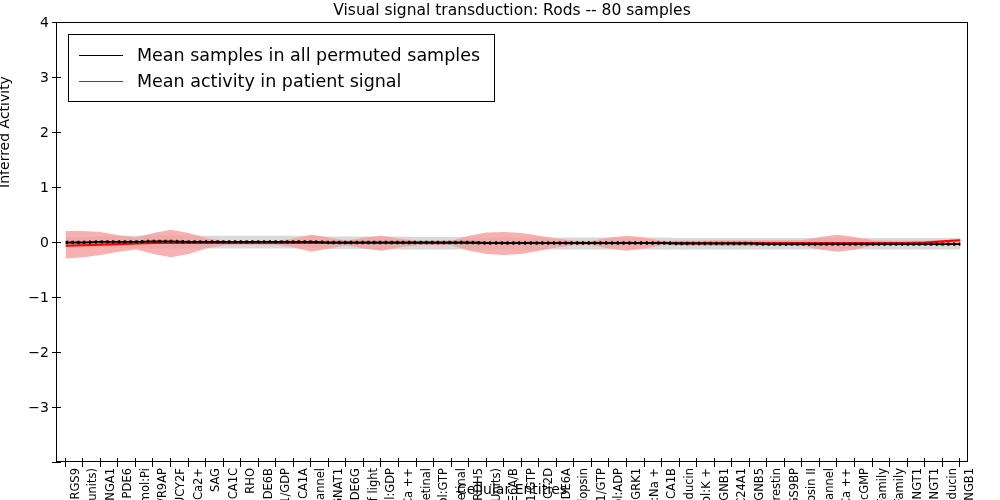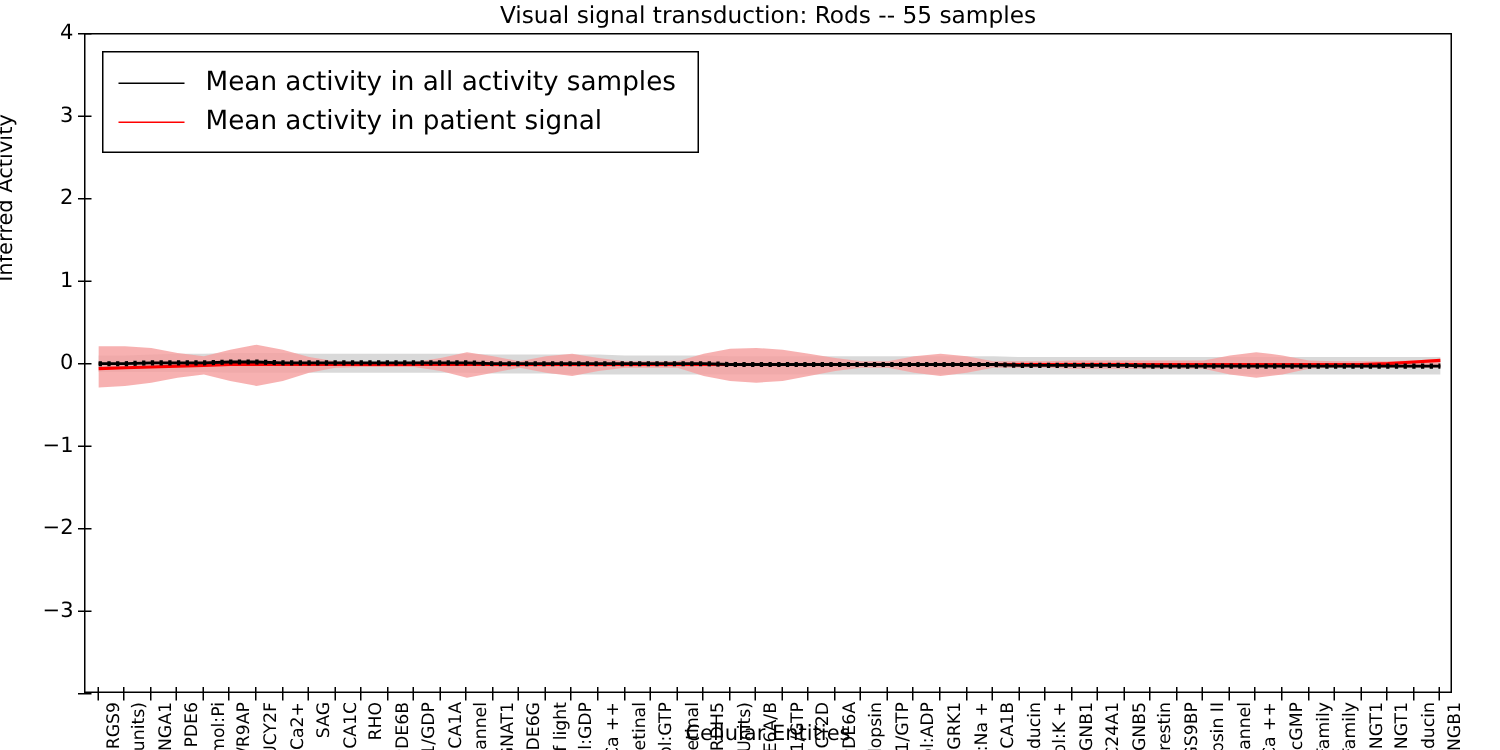--- a/index.html
+++ b/index.html
@@ -131,38 +131,38 @@
     font-size: 17.5px;
     color: #000;
     white-space: nowrap;
   }
 </style>
 </head>
 <body>
 
 <div id="figure">
 
-  <div id="chart-title">Visual signal transduction: Rods -- 55 samples</div>
+  <div id="chart-title">Visual signal transduction: Rods -- 80 samples</div>
 
   <div id="ylabel">Inferred Activity</div>
   <div id="xlabel">Cellular Entities</div>
 
   <div id="axes">
     <svg id="plot-svg" viewBox="0 0 912 440" preserveAspectRatio="none">
         <path d="M8.77 213.95 L26.31 213.95 L43.85 213.40 L61.38 212.85 L78.92 212.85 L96.46 212.30 L114.00 212.30 L131.54 212.30 L149.08 212.85 L166.62 212.85 L184.15 212.85 L201.69 212.85 L219.23 212.85 L236.77 212.85 L254.31 212.85 L271.85 213.40 L289.38 213.40 L306.92 213.40 L324.46 213.40 L342.00 213.40 L359.54 213.95 L377.08 213.95 L394.62 213.95 L412.15 213.95 L429.69 214.50 L447.23 214.50 L464.77 214.50 L482.31 214.50 L499.85 214.50 L517.38 214.50 L534.92 214.50 L552.46 214.50 L570.00 214.50 L587.54 214.50 L605.08 214.50 L622.62 215.05 L640.15 215.05 L657.69 215.05 L675.23 215.05 L692.77 215.05 L710.31 215.05 L727.85 215.05 L745.38 215.05 L762.92 215.05 L780.46 215.05 L798.00 215.05 L815.54 215.05 L833.08 215.05 L850.62 215.05 L868.15 215.05 L885.69 215.05 L903.23 215.05 L903.23 226.60 L885.69 226.60 L868.15 226.60 L850.62 226.60 L833.08 226.60 L815.54 226.60 L798.00 226.60 L780.46 226.60 L762.92 226.60 L745.38 226.60 L727.85 226.60 L710.31 226.60 L692.77 226.60 L675.23 226.60 L657.69 226.60 L640.15 226.60 L622.62 226.60 L605.08 226.60 L587.54 226.60 L570.00 226.60 L552.46 226.60 L534.92 226.60 L517.38 226.60 L499.85 226.60 L482.31 226.60 L464.77 226.60 L447.23 226.60 L429.69 226.60 L412.15 226.60 L394.62 226.60 L377.08 226.60 L359.54 226.60 L342.00 226.60 L324.46 226.60 L306.92 226.05 L289.38 226.05 L271.85 226.05 L254.31 225.50 L236.77 225.50 L219.23 225.50 L201.69 225.50 L184.15 225.50 L166.62 225.50 L149.08 225.50 L131.54 225.50 L114.00 225.50 L96.46 225.50 L78.92 224.95 L61.38 224.95 L43.85 224.95 L26.31 224.95 L8.77 224.95 Z" fill="#cccccc" fill-opacity="0.75" stroke="none"></path>
         <path d="M8.77 207.90 L26.31 207.90 L43.85 209.00 L61.38 212.30 L78.92 214.50 L96.46 210.10 L114.00 206.80 L131.54 210.10 L149.08 215.05 L166.62 217.80 L184.15 218.35 L201.69 218.35 L219.23 218.35 L236.77 215.60 L254.31 211.75 L271.85 214.50 L289.38 217.80 L306.92 214.50 L324.46 212.85 L342.00 215.60 L359.54 217.80 L377.08 217.80 L394.62 217.80 L412.15 212.85 L429.69 209.55 L447.23 209.00 L464.77 210.10 L482.31 212.85 L499.85 215.60 L517.38 217.80 L534.92 217.80 L552.46 214.50 L570.00 212.85 L587.54 214.50 L605.08 217.80 L622.62 217.80 L640.15 217.80 L657.69 217.25 L675.23 217.25 L692.77 217.25 L710.31 217.25 L727.85 217.25 L745.38 217.25 L762.92 213.95 L780.46 211.75 L798.00 213.95 L815.54 217.25 L833.08 217.80 L850.62 217.80 L868.15 217.80 L885.69 217.25 L903.23 216.15 L903.23 222.20 L885.69 222.20 L868.15 222.20 L850.62 222.20 L833.08 222.20 L815.54 222.75 L798.00 226.60 L780.46 228.80 L762.92 226.60 L745.38 222.75 L727.85 222.75 L710.31 222.75 L692.77 222.75 L675.23 222.75 L657.69 222.75 L640.15 222.20 L622.62 222.20 L605.08 222.20 L587.54 225.50 L570.00 227.70 L552.46 225.50 L534.92 222.20 L517.38 222.20 L499.85 224.40 L482.31 227.70 L464.77 231.00 L447.23 232.10 L429.69 231.00 L412.15 227.70 L394.62 222.20 L377.08 222.20 L359.54 222.20 L342.00 224.40 L324.46 227.70 L306.92 225.50 L289.38 222.20 L271.85 225.50 L254.31 228.80 L236.77 224.40 L219.23 221.65 L201.69 221.65 L184.15 221.65 L166.62 222.20 L149.08 225.50 L131.54 231.00 L114.00 234.30 L96.46 231.00 L78.92 226.60 L61.38 228.80 L43.85 232.10 L26.31 234.30 L8.77 235.40 Z" fill="#f5a0a0" fill-opacity="0.82" stroke="none"></path>
         <path d="M8.77 222.75 L26.31 222.20 L43.85 221.65 L61.38 221.10 L78.92 220.55 L96.46 220.00 L114.00 220.00 L131.54 220.00 L149.08 220.00 L166.62 220.00 L184.15 220.00 L201.69 220.00 L219.23 220.00 L236.77 220.00 L254.31 220.00 L271.85 220.00 L289.38 220.00 L306.92 220.00 L324.46 220.00 L342.00 220.00 L359.54 220.00 L377.08 220.00 L394.62 220.00 L412.15 220.00 L429.69 220.00 L447.23 220.00 L464.77 220.00 L482.31 220.00 L499.85 220.00 L517.38 220.00 L534.92 220.00 L552.46 220.00 L570.00 220.00 L587.54 220.00 L605.08 220.00 L622.62 220.00 L640.15 220.00 L657.69 220.00 L675.23 220.00 L692.77 220.00 L710.31 220.00 L727.85 220.00 L745.38 220.00 L762.92 220.00 L780.46 220.00 L798.00 220.00 L815.54 220.00 L833.08 220.00 L850.62 220.00 L868.15 219.45 L885.69 218.35 L903.23 217.25 " fill="none" stroke="#ff0000" stroke-width="2.1"></path>
         <path d="M8.77 219.45 L26.31 219.45 L43.85 218.90 L61.38 218.90 L78.92 218.90 L96.46 218.35 L114.00 218.35 L131.54 218.90 L149.08 218.90 L166.62 218.90 L184.15 218.90 L201.69 218.90 L219.23 218.90 L236.77 218.90 L254.31 218.90 L271.85 219.45 L289.38 219.45 L306.92 219.45 L324.46 219.45 L342.00 219.45 L359.54 219.45 L377.08 219.45 L394.62 219.45 L412.15 219.45 L429.69 220.00 L447.23 220.00 L464.77 220.00 L482.31 220.00 L499.85 220.00 L517.38 220.00 L534.92 220.00 L552.46 220.00 L570.00 220.00 L587.54 220.00 L605.08 220.00 L622.62 220.55 L640.15 220.55 L657.69 220.55 L675.23 220.55 L692.77 220.55 L710.31 221.10 L727.85 221.10 L745.38 221.10 L762.92 221.10 L780.46 221.10 L798.00 221.10 L815.54 221.10 L833.08 221.10 L850.62 221.10 L868.15 221.10 L885.69 221.10 L903.23 221.10 " fill="none" stroke="#000000" stroke-width="1.9"></path>
         <path d="M8.77 219.45 L26.31 219.45 L43.85 218.90 L61.38 218.90 L78.92 218.90 L96.46 218.35 L114.00 218.35 L131.54 218.90 L149.08 218.90 L166.62 218.90 L184.15 218.90 L201.69 218.90 L219.23 218.90 L236.77 218.90 L254.31 218.90 L271.85 219.45 L289.38 219.45 L306.92 219.45 L324.46 219.45 L342.00 219.45 L359.54 219.45 L377.08 219.45 L394.62 219.45 L412.15 219.45 L429.69 220.00 L447.23 220.00 L464.77 220.00 L482.31 220.00 L499.85 220.00 L517.38 220.00 L534.92 220.00 L552.46 220.00 L570.00 220.00 L587.54 220.00 L605.08 220.00 L622.62 220.55 L640.15 220.55 L657.69 220.55 L675.23 220.55 L692.77 220.55 L710.31 221.10 L727.85 221.10 L745.38 221.10 L762.92 221.10 L780.46 221.10 L798.00 221.10 L815.54 221.10 L833.08 221.10 L850.62 221.10 L868.15 221.10 L885.69 221.10 L903.23 221.10 " fill="none" stroke="#000000" stroke-width="3.4" stroke-dasharray="2.2 3.6" stroke-linecap="butt"></path>
       </svg>
 
     <div id="legend">
       <div class="legend-row">
         <span class="legend-swatch" style="border-top:1.6px solid #000000;"></span>
-        <span class="legend-text">Mean activity in all activity samples</span>
+        <span class="legend-text">Mean samples in all permuted samples</span>
       </div>
       <div class="legend-row">
         <span class="legend-swatch" style="border-top:1.6px solid #ff0000;"></span>
         <span class="legend-text">Mean activity in patient signal</span>
       </div>
     </div>
   </div>
 
   <div id="yticks-layer">
       <div class="ytick-mark" style="left: 51.5px; top: 462px;"></div>

